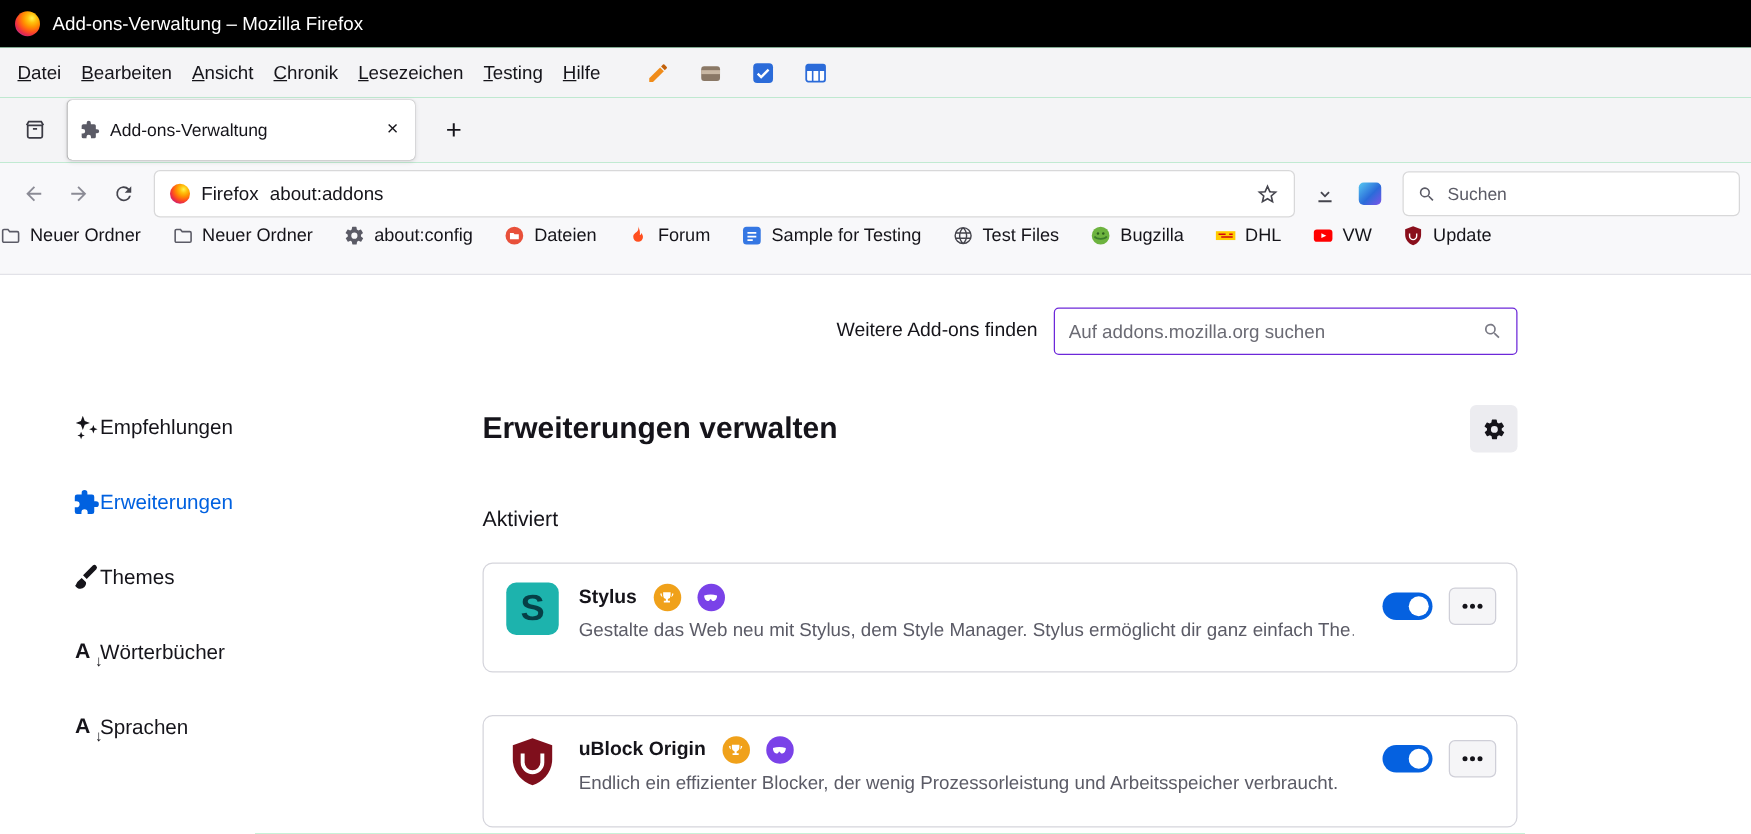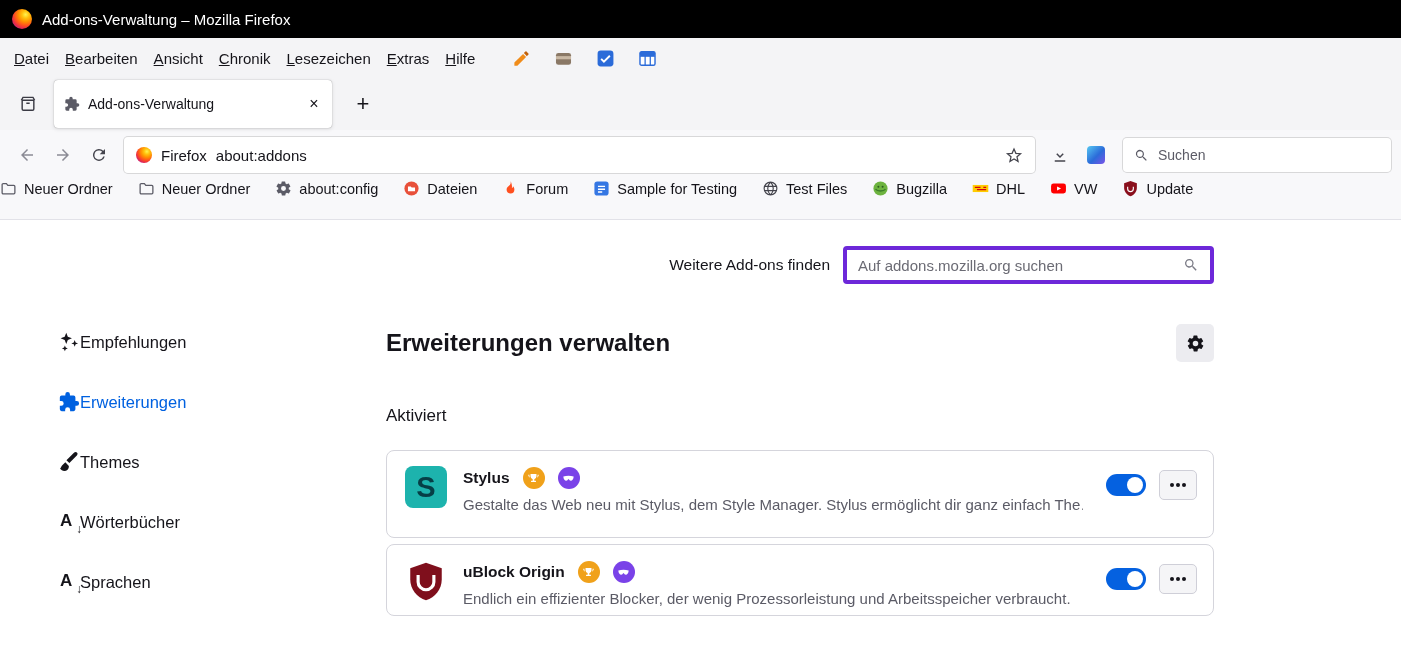--- a/index.html
+++ b/index.html
@@ -56,42 +56,42 @@
   .bm{display:flex;align-items:center;gap:7px;white-space:nowrap}
   .bm-ic{width:17px;height:17px;display:flex;align-items:center;justify-content:center;flex:none}
   .bm-ic svg{width:17px;height:17px}
   .c-gray{color:#5b5b66;fill:#5b5b66}
 
   
   .content{position:absolute;top:220px;left:0;width:1401px;height:447px;background:#fff}
 
   .findmore{position:absolute;top:26px;right:187px;display:flex;align-items:center;gap:13px}
   .fm-label{font-size:15.5px}
-  .fm-search{width:371px;height:38px;border:4px solid #6d28d9;border-radius:4px;display:flex;align-items:center;padding:0 11px;gap:8px;background:#fff}
+  .fm-search{width:371px;height:38px;border:1px solid #6d28d9;border-radius:4px;display:flex;align-items:center;padding:0 11px;gap:8px;background:#fff}
   .fm-search .ph{flex:1;font-size:15px;color:#6b6b74;white-space:nowrap;overflow:hidden}
   .fm-search svg{width:16px;height:16px;fill:#7a7a85;flex:none}
 
   .sidebar{position:absolute;left:0;top:92px;width:340px}
   .side-item{height:60px;display:flex;align-items:center;padding-left:58px;font-size:16.5px;color:#15141a}
   .side-item.active{color:#0061e0}
   .side-item svg{width:22px;height:22px;fill:currentColor;color:currentColor;flex:none}
   .aicon{position:relative;width:22px;height:22px;flex:none}
   .aicon::before{content:"A";position:absolute;left:2px;top:0;font-size:17px;font-weight:700}
   .aicon::after{content:"↓";position:absolute;right:-2px;bottom:-3px;font-size:12px;font-weight:700}
 
   .main{position:absolute;left:386px;top:0;width:828px;height:447px}
   .head-row{position:absolute;top:104px;left:0;right:0;display:flex;align-items:center;justify-content:space-between}
   .page-h1{font-size:24px;font-weight:700}
   .gear-btn{width:38px;height:38px;border:none;border-radius:5px;background:#ececf0;display:flex;align-items:center;justify-content:center}
   .gear-btn svg{width:19px;height:19px;fill:#15141a}
   .section-h2{position:absolute;top:186px;left:0;font-size:17px;font-weight:400}
 
   .card{position:absolute;left:0;width:828px;background:#fff;border:1px solid #d5d5dc;border-radius:8px;display:flex;align-items:flex-start;padding:15px 16px 0 18px;gap:16px}
   .card1{top:230px;height:88px}
-  .card2{top:324px;height:72px}
+  .card2{top:352px;height:90px}
   .addon-icon{width:42px;height:42px;border-radius:8px;flex:none;display:flex;align-items:center;justify-content:center}
   .addon-icon.stylus{background:#1db3ad}
   .stylus-s{font-size:29px;font-weight:800;color:#063f46;line-height:1}
   .addon-icon.ublock svg{width:42px;height:42px}
   .card-text{flex:1;min-width:0;padding-top:1px}
   .card-title-row{display:flex;align-items:center;gap:13px}
   .addon-name{font-size:15.5px;font-weight:700}
   .badge{width:22px;height:22px;border-radius:50%;display:flex;align-items:center;justify-content:center;flex:none}
   .badge svg{width:13px;height:13px;fill:#fff}
   .badge.trophy{background:#f0a11a}
@@ -168,21 +168,21 @@
     <span class="ff-logo sm"></span>
     <span class="title-text">Add-ons-Verwaltung – Mozilla Firefox</span>
   </div>
 
   <div class="menubar">
     <span class="menu-item">Datei</span>
     <span class="menu-item">Bearbeiten</span>
     <span class="menu-item">Ansicht</span>
     <span class="menu-item">Chronik</span>
     <span class="menu-item">Lesezeichen</span>
-    <span class="menu-item">Extras</span>
+    <span class="menu-item">Testing</span>
     <span class="menu-item">Hilfe</span>
     <span class="mb-icons">
       <span class="mb-ic">
         <svg viewBox="0 0 24 24">
             <path fill="#f08c1a" d="M3 17.2V21h3.8L17.8 10 14 6.2z"></path>
             <path fill="#c2610a" d="M20.7 7.1a1 1 0 0 0 0-1.4l-2.4-2.4a1 1 0 0 0-1.4 0L15 5.2 18.8 9z"></path>
           </svg>
       </span>
       <span class="mb-ic">
         <svg viewBox="0 0 24 24">

